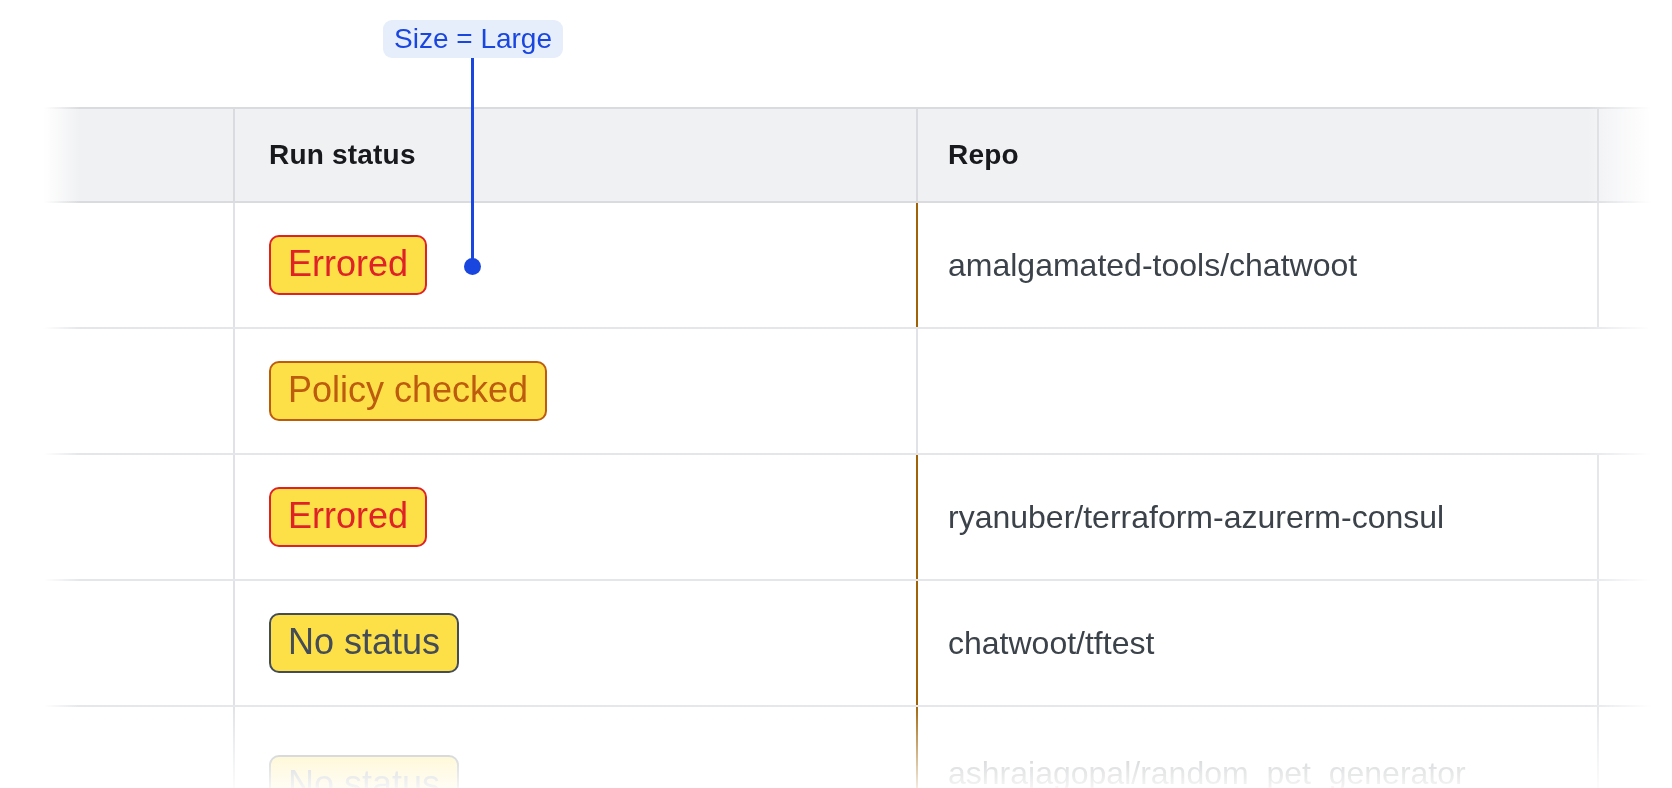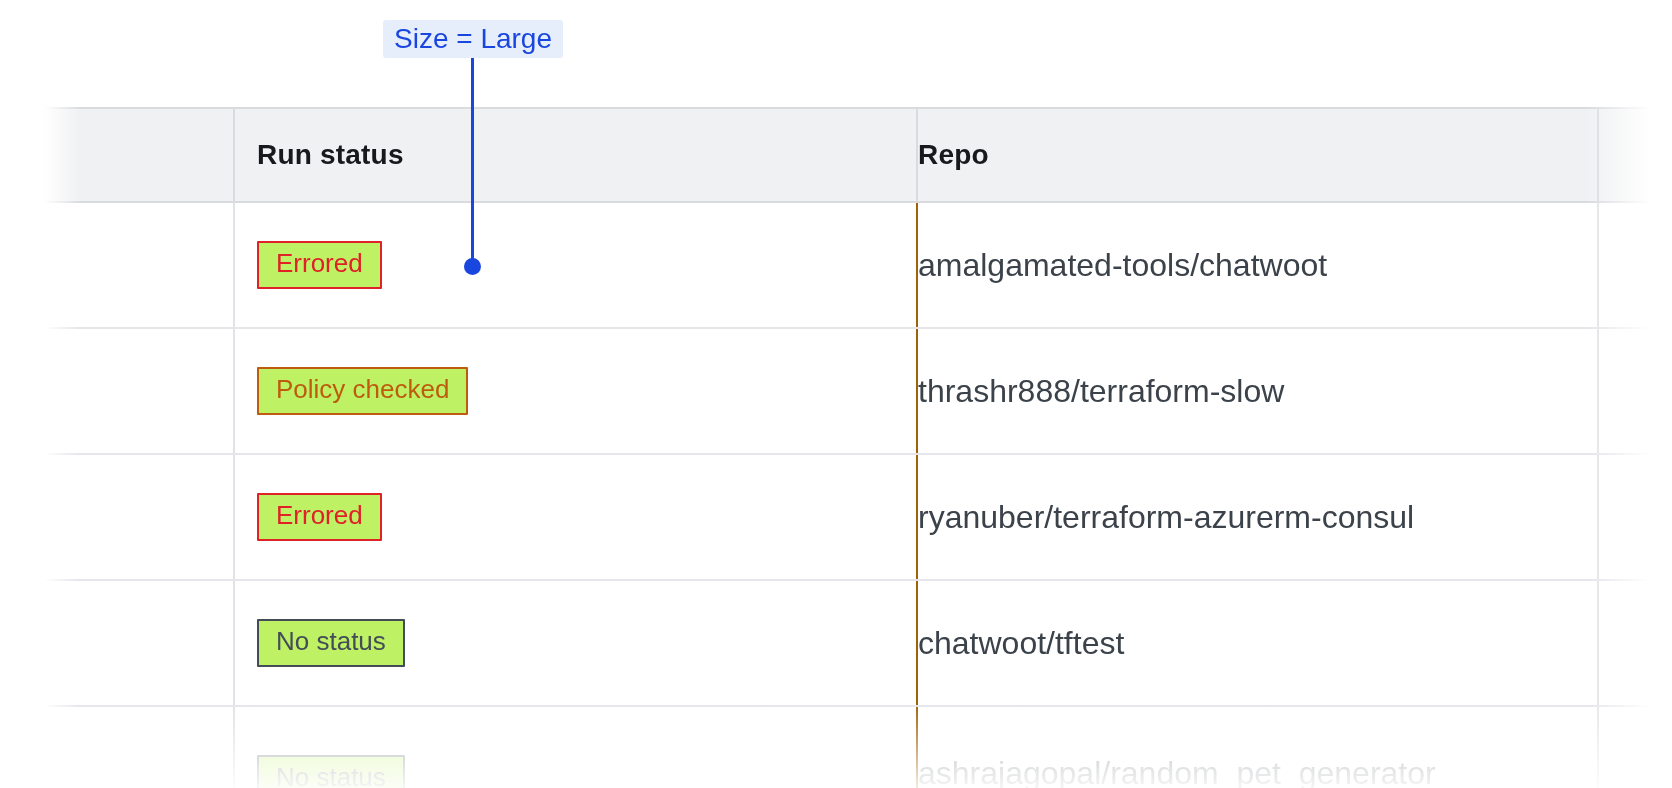--- a/index.html
+++ b/index.html
@@ -13,22 +13,22 @@
     background: #ffffff; overflow: hidden;
   }
 
   
   .table {
     position: absolute; left: 40px; top: 107px; width: 1615px;
   }
   .trow { display: flex; width: 100%; }
   .cell { flex: 0 0 auto; display: flex; align-items: center; }
   .cell-spacer { width: 193px; }
-  .cell-status { width: 683px; border-left: 2px solid #e0e2e7; padding-left: 22px; }
-  .cell-repo   { width: 681px; border-left: 2px solid #a16207; }
+  .cell-status { width: 683px; border-left: 2px solid #e0e2e7; padding-left: 34px; }
+  .cell-repo   { width: 681px; border-left: 2px solid #a16207; padding-left: 30px; }
   .cell-right  { width: 58px;  border-left: 2px solid #e0e2e7; }
 
   .header-row {
     height: 96px;
     background: #f0f1f3;
     border-top: 2px solid #d9dbdf;
     border-bottom: 2px solid #d9dbdf;
   }
   .header-row .cell-status, .header-row .cell-repo, .header-row .cell-right {
     border-left-color: #d9dbdf;
@@ -37,36 +37,36 @@
     font-size: 28px; font-weight: 700; color: #17191d; letter-spacing: 0.2px;
   }
 
   .body-row { height: 126px; background: #ffffff; border-bottom: 2px solid #e4e6ea; }
   .body-row.last { border-bottom: none; height: 83px; }
 
   .repo-name { font-size: 32px; color: #3b424a; white-space: nowrap; }
 
   .badge {
     display: inline-flex; align-items: center; justify-content: center;
-    border: 2px solid currentColor; border-radius: 1px;
-    padding: 6px 17px 8px; font-size: 26px; font-weight: 400;
-    line-height: 1.15; white-space: nowrap; background: #bef264;
+    border: 2px solid currentColor; border-radius: 10px;
+    padding: 6px 17px 8px; font-size: 36px; font-weight: 400;
+    line-height: 1.15; white-space: nowrap; background: #fde047;
   }
   .badge--errored        { color: #df2128; }
   .badge--policy-checked { color: #bd5b0e; }
   .badge--no-status      { color: #434c57; }
 
   
   .body-row.last .cell { align-items: flex-start; }
   .body-row.last .cell > * { margin-top: 48px; }
 
   
   .annotation-pill {
     position: absolute; left: 383px; top: 20px; width: 180px; height: 38px;
-    background: #e6eefb; border-radius: 3px;
+    background: #e6eefb; border-radius: 9px;
     display: flex; align-items: center; justify-content: center;
     font-size: 28px; font-weight: 500; color: #1a46e0; z-index: 30;
   }
   .annotation-line {
     position: absolute; left: 471px; top: 58px; width: 3px; height: 204px;
     background: #1a46e0; z-index: 30;
   }
   .annotation-dot {
     position: absolute; left: 464px; top: 258px; width: 17px; height: 17px;
     background: #1a46e0; border-radius: 50%; z-index: 30;
@@ -116,23 +116,20 @@
         <span class="repo-name">amalgamated-tools/chatwoot</span>
       </div>
       <div class="cell cell-right"></div>
     </div>
 
     <div class="trow body-row">
       <div class="cell cell-spacer"></div>
       <div class="cell cell-status">
         <span class="badge badge--policy-checked">Policy checked</span>
       </div>
-      <div class="cell cell-repo">
-        <span class="repo-name">thrashr888/terraform-slow</span>
-      </div>
       <div class="cell cell-right"></div>
     </div>
 
     <div class="trow body-row">
       <div class="cell cell-spacer"></div>
       <div class="cell cell-status">
         <span class="badge badge--errored">Errored</span>
       </div>
       <div class="cell cell-repo">
         <span class="repo-name">ryanuber/terraform-azurerm-consul</span>

